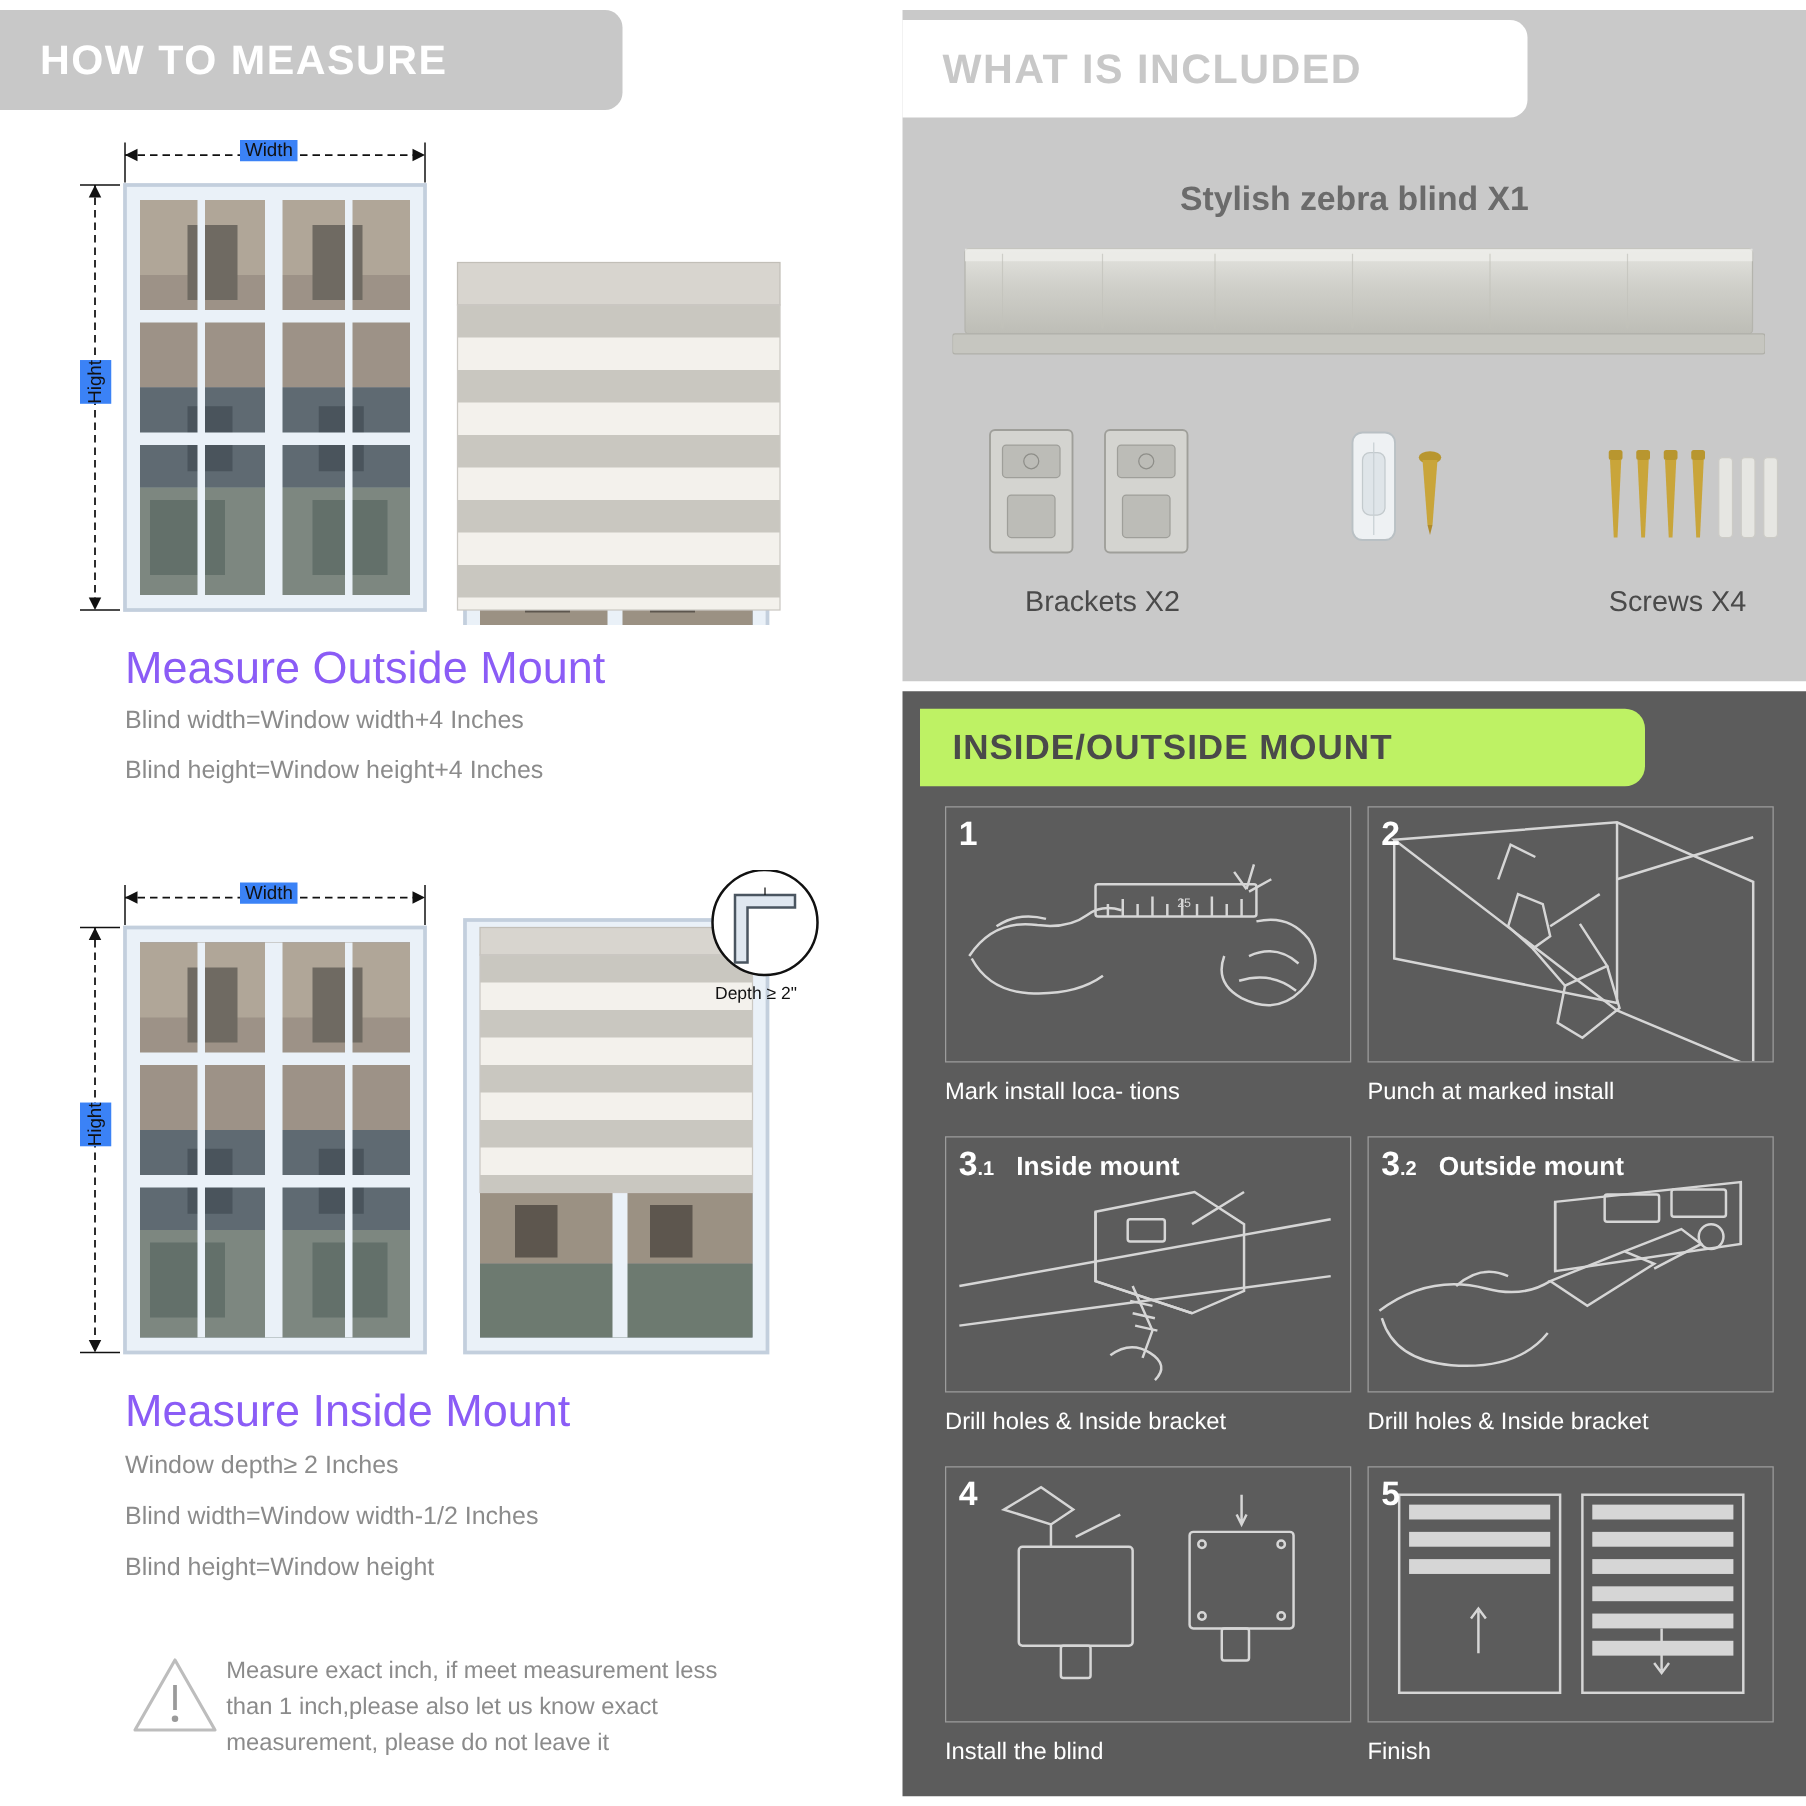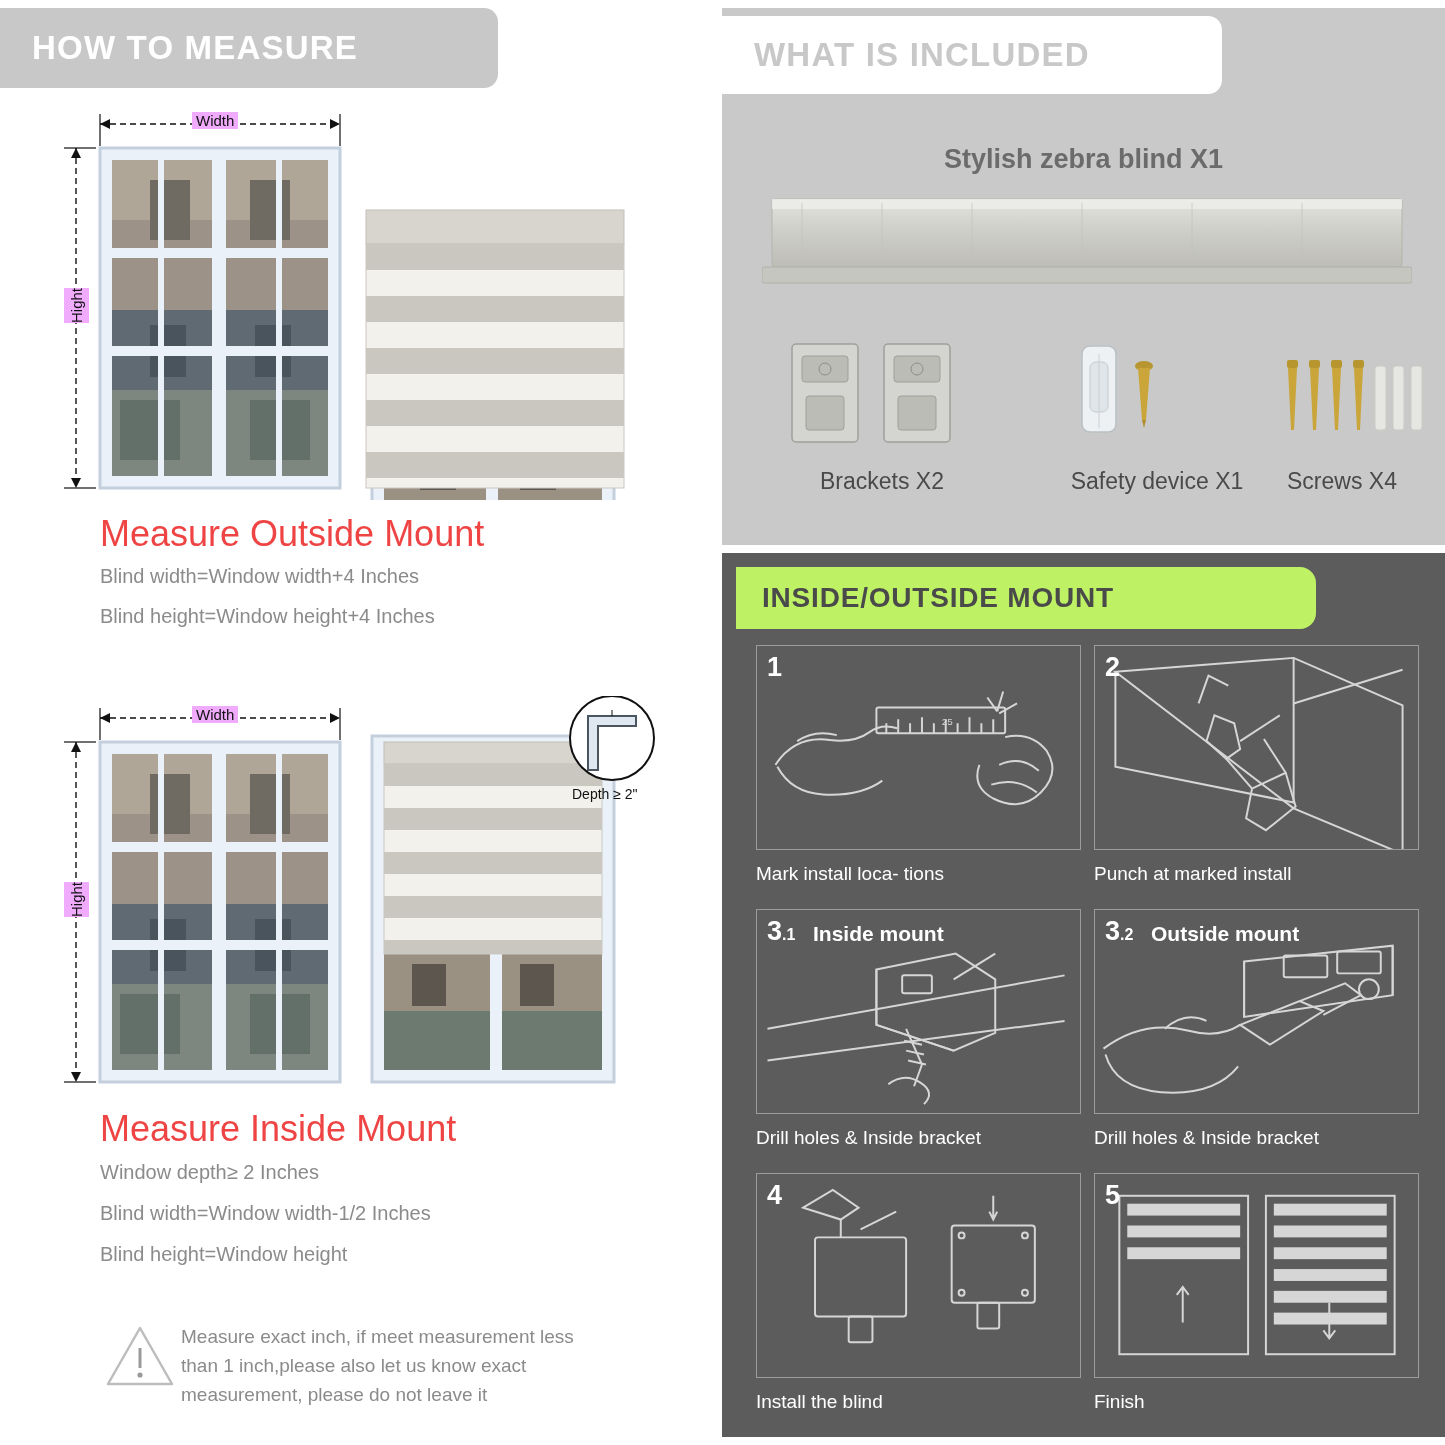--- a/index.html
+++ b/index.html
@@ -19,25 +19,25 @@
     background:#c8c8c8;border-radius:0 14px 14px 0;
     display:flex;align-items:center;
   }
   .hdr-measure span{
     color:#ffffff;font-size:33px;font-weight:bold;letter-spacing:1.2px;
     margin-left:32px;
   }
 
   
   .winbox{position:absolute;}
-  .dimlabel{position:absolute;font-size:15px;color:#111;background:#f0abfc;padding:0 4px;}
+  .dimlabel{position:absolute;font-size:15px;color:#111;background:#3b82f6;padding:0 4px;}
   .dimlabel.vert{writing-mode:vertical-rl;transform:rotate(180deg);}
 
   .heading{
-    position:absolute;color:#ef4444;font-size:36px;font-weight:normal;
+    position:absolute;color:#8b5cf6;font-size:36px;font-weight:normal;
   }
   .bullet{
     position:absolute;color:#8b8b8b;font-size:20px;
   }
 
   .note{
     position:absolute;color:#8b8b8b;font-size:19px;line-height:29px;
   }
   .warn-tri{position:absolute;}
 
@@ -332,21 +332,20 @@
 
         <g fill="#e6e6e2" stroke="#cccbc6">
           <rect x="98" y="28" width="11" height="64" rx="3"></rect>
           <rect x="116" y="28" width="11" height="64" rx="3"></rect>
           <rect x="134" y="28" width="11" height="64" rx="3"></rect>
         </g>
       </g>
     </svg>
 
     <div class="inc-label" style="left:50px;top:460px;width:220px;">Brackets X2</div>
-    <div class="inc-label" style="left:270px;top:460px;width:330px;">Safety device X1</div>
     <div class="inc-label" style="left:520px;top:460px;width:200px;">Screws X4</div>
   </div>
 
   <div class="right-bot">
     <div class="hdr-mount">
       <span>INSIDE/OUTSIDE MOUNT</span>
     </div>
 
     <div class="step" style="left:34px;top:92px;width:325px;height:250px;">
       <div class="step-img" style="width:325px;height:205px;">

